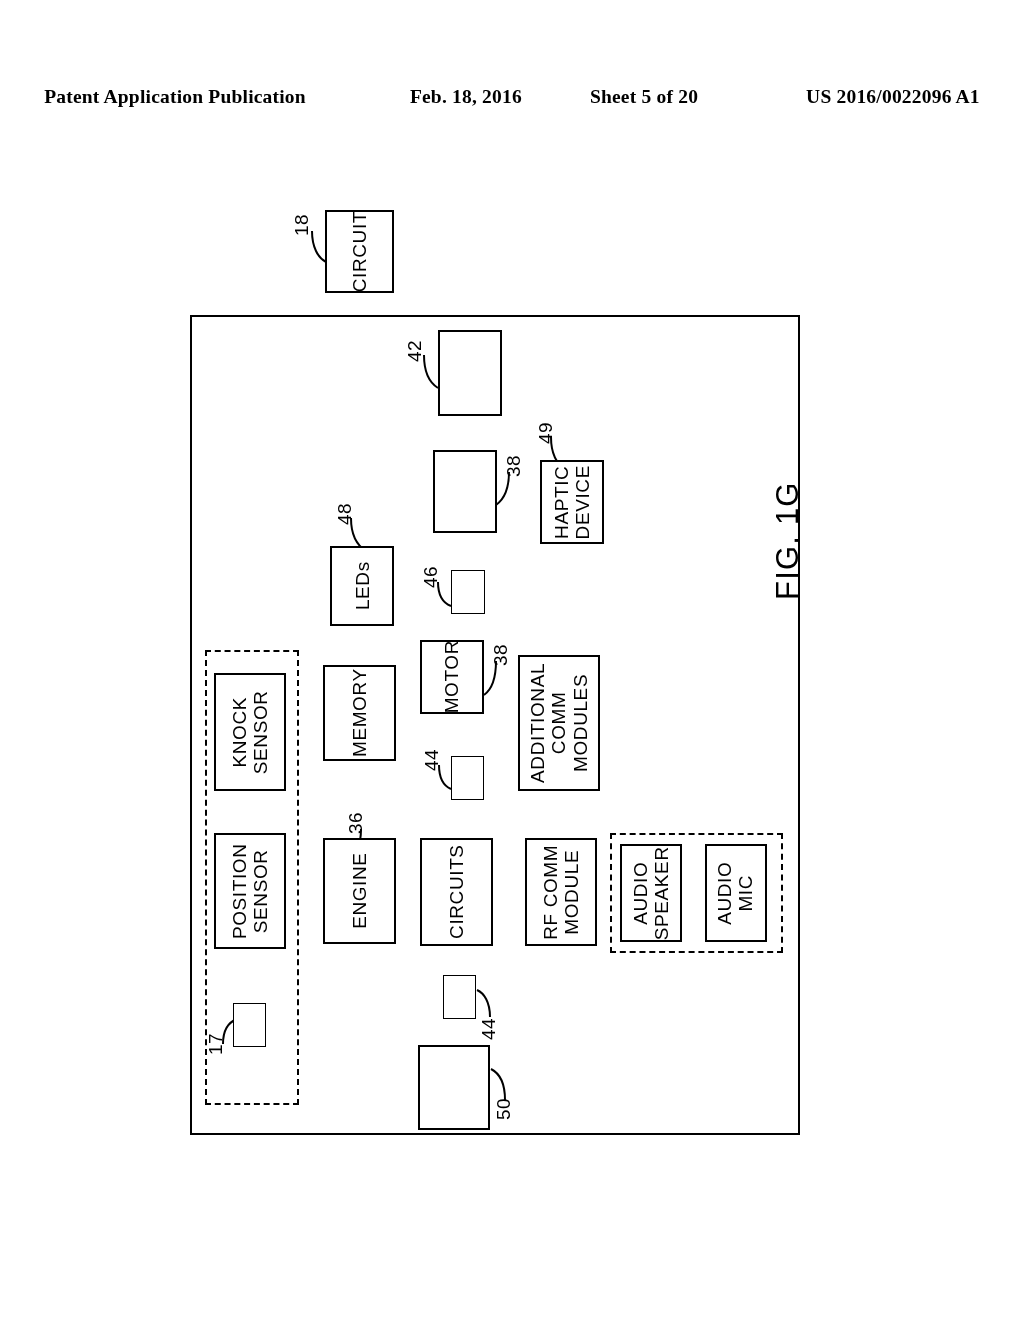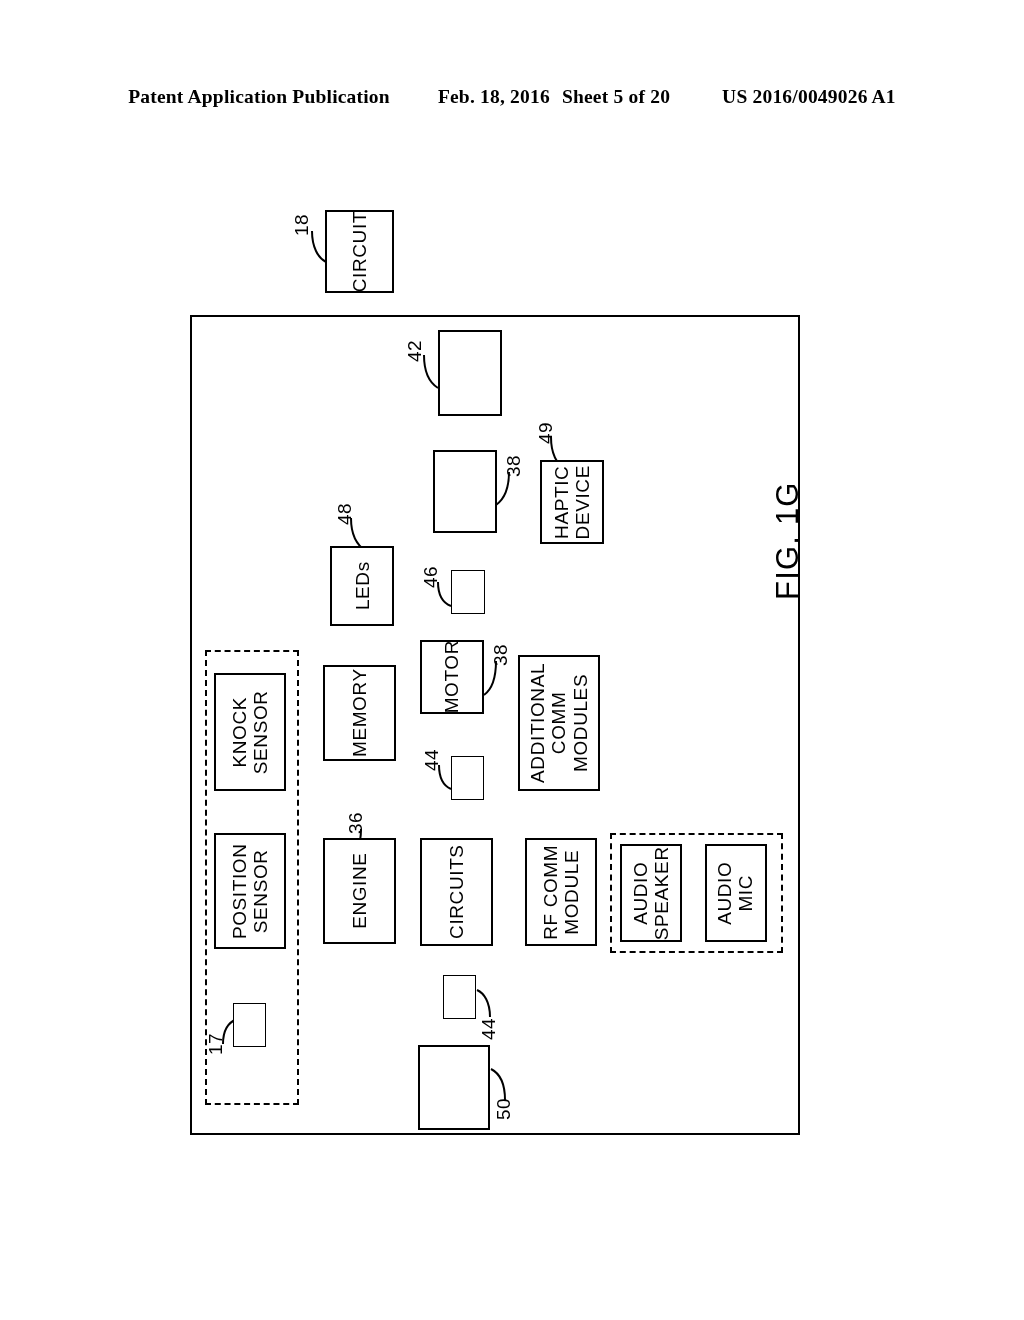--- a/index.html
+++ b/index.html
@@ -3,21 +3,21 @@
 <meta charset="utf-8">
 <style>
   html,body{margin:0;padding:0;background:#fff;}
   body{width:1024px;height:1320px;position:relative;font-family:"Liberation Sans",sans-serif;color:#000;overflow:hidden;}
 
   
   #pub-header{
     position:absolute;left:0;top:86px;width:1024px;
     display:flex;justify-content:center;align-items:baseline;
     font-family:"Liberation Serif",serif;font-weight:bold;font-size:19.5px;
-    letter-spacing:.2px;white-space:nowrap;
+    letter-spacing:.2px;white-space:nowrap;gap:28px;
   }
   #pub-header .h-item{display:inline-block;}
   #pub-header .gap1{width:48px;}
   #pub-header .gap2{width:12px;}
   #pub-header .gap3{width:52px;}
 
   
   #figure{position:absolute;left:0;top:0;width:1024px;height:1320px;}
 
   
@@ -66,21 +66,21 @@
 </head>
 <body>
 
 <div id="pub-header">
   <span class="h-item">Patent Application Publication</span>
   <span class="gap1"></span>
   <span class="h-item">Feb. 18, 2016</span>
   <span class="gap2"></span>
   <span class="h-item">Sheet 5 of 20</span>
   <span class="gap3"></span>
-  <span class="h-item">US 2016/0049026 A1</span>
+  <span class="h-item">US 2016/0022096 A1</span>
 </div>
 
 <div id="figure">
 
   <svg id="leaders" viewBox="0 0 1024 1320">
     <g fill="none" stroke="#000" stroke-width="2">
 
       <path d="M312 231 C 312 247, 318 258, 326 262"></path>
 
       <path d="M424 355 C 424 372, 430 383, 438 388"></path>

